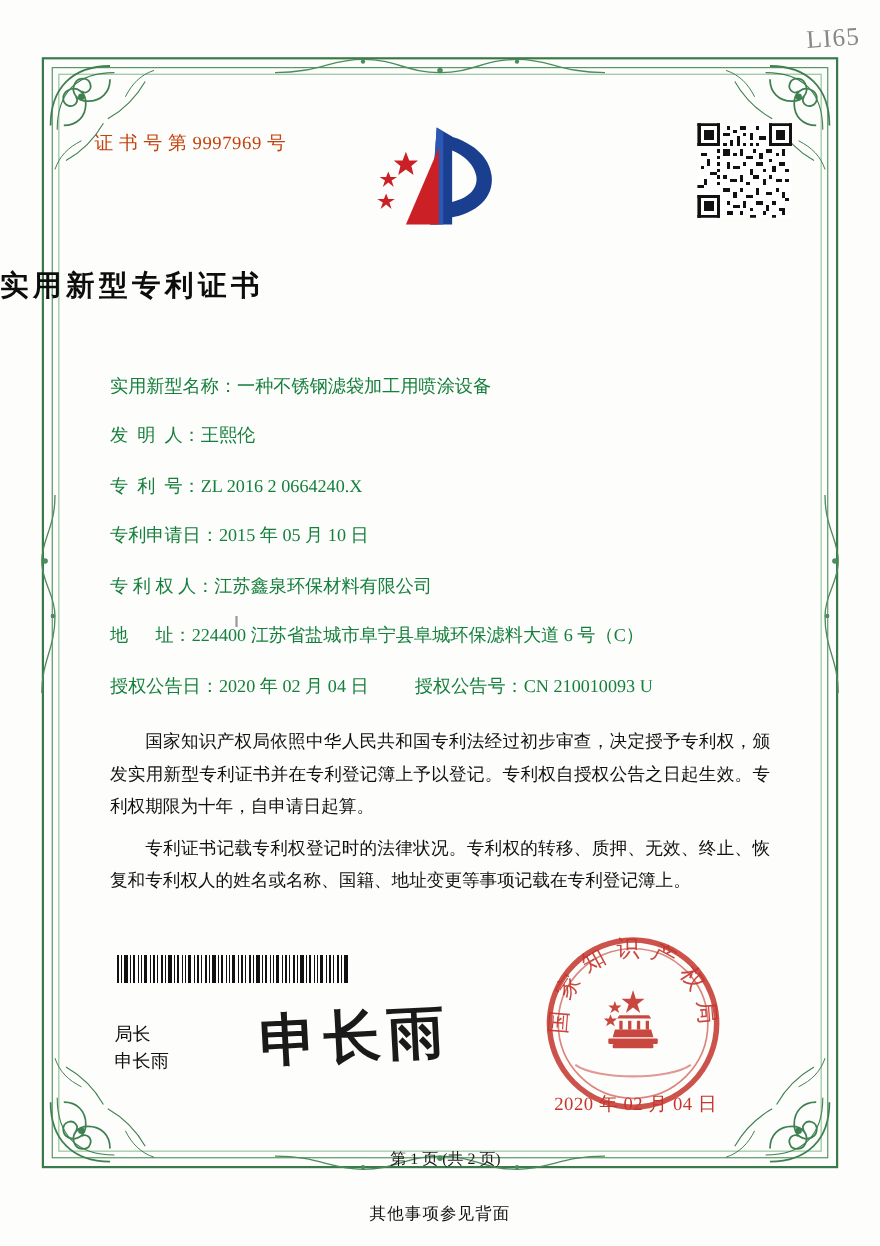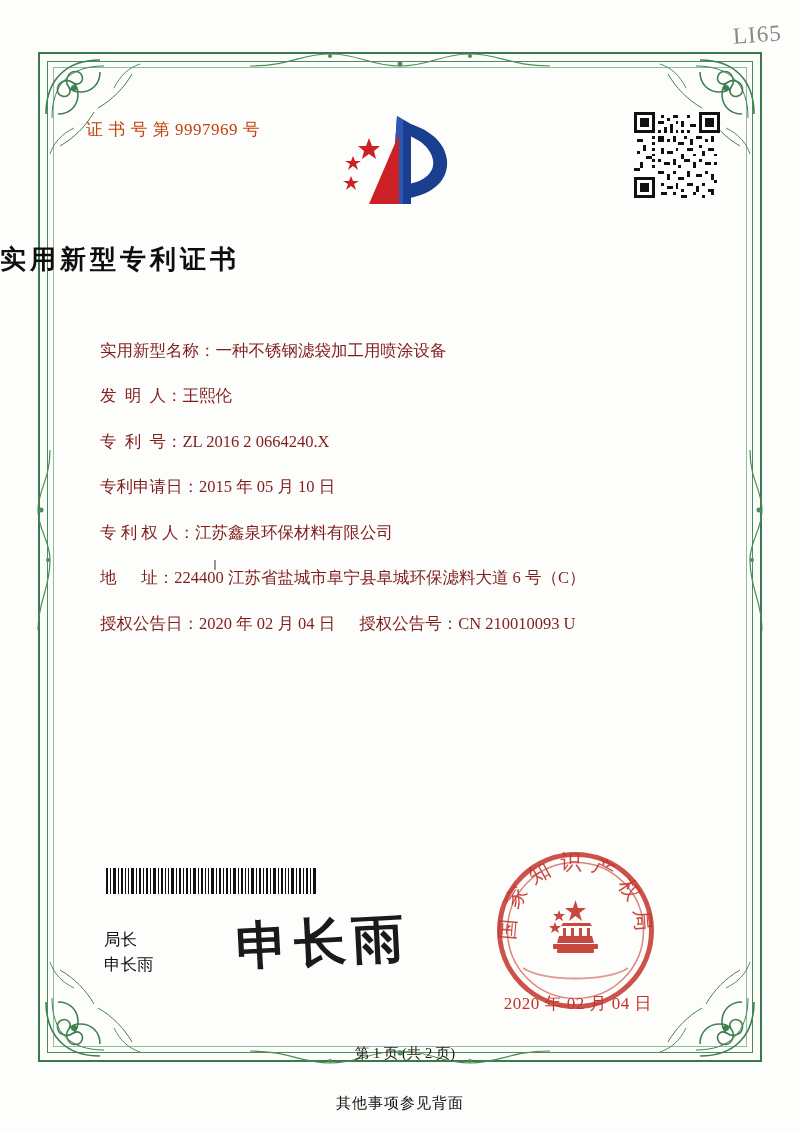--- a/index.html
+++ b/index.html
@@ -135,33 +135,33 @@
     left: 100px;
     top: 340px;
     width: 600px;
   }
   .field-row {
     display: flex;
     align-items: flex-start;
     margin-bottom: 24px;
     font-size: 16.5px;
     line-height: 1.3;
-    color: #7f1d1d;
+    color: #15803d;
   }
   .field-label {
     white-space: pre;
     flex: 0 0 auto;
     font-family: "Liberation Serif", serif;
   }
   .field-value {
     flex: 1 1 auto;
     font-family: "Liberation Serif", serif;
   }
   .field-row.inline-two .field-label.second {
-    margin-left: 24px;
+    margin-left: 42px;
   }
 
   .stray-mark {
     position: absolute;
     left: 214px;
     top: 560px;
     width: 2px;
     height: 10px;
     background: #999;
   }
@@ -498,20 +498,24 @@
     <div class="field-row inline-two">
       <span class="field-label">授权公告日：</span>
       <span class="field-value" style="flex:0 0 auto;">2020 年 02 月 04 日</span>
       <span class="field-label second">授权公告号：</span>
       <span class="field-value">CN 210010093 U</span>
     </div>
   </div>
 
   <div class="stray-mark"></div>
 
+  <div class="body-text">
+    <p>国家知识产权局依照中华人民共和国专利法经过初步审查，决定授予专利权，颁发实用新型专利证书并在专利登记簿上予以登记。专利权自授权公告之日起生效。专利权期限为十年，自申请日起算。</p>
+    <p>专利证书记载专利权登记时的法律状况。专利权的转移、质押、无效、终止、恢复和专利权人的姓名或名称、国籍、地址变更等事项记载在专利登记簿上。</p>
+  </div>
 
   <div class="barcode">
     <svg viewBox="0 0 215 26" width="215" height="26" shape-rendering="crispEdges">
       <rect width="215" height="26" fill="#ffffff"></rect>
       <g fill="#111">
         <rect x="2" y="0" width="2" height="26"></rect>
           <rect x="6" y="0" width="1" height="26"></rect>
         <rect x="9" y="0" width="3" height="26"></rect>
           <rect x="14" y="0" width="1" height="26"></rect>
         <rect x="17" y="0" width="2" height="26"></rect>

